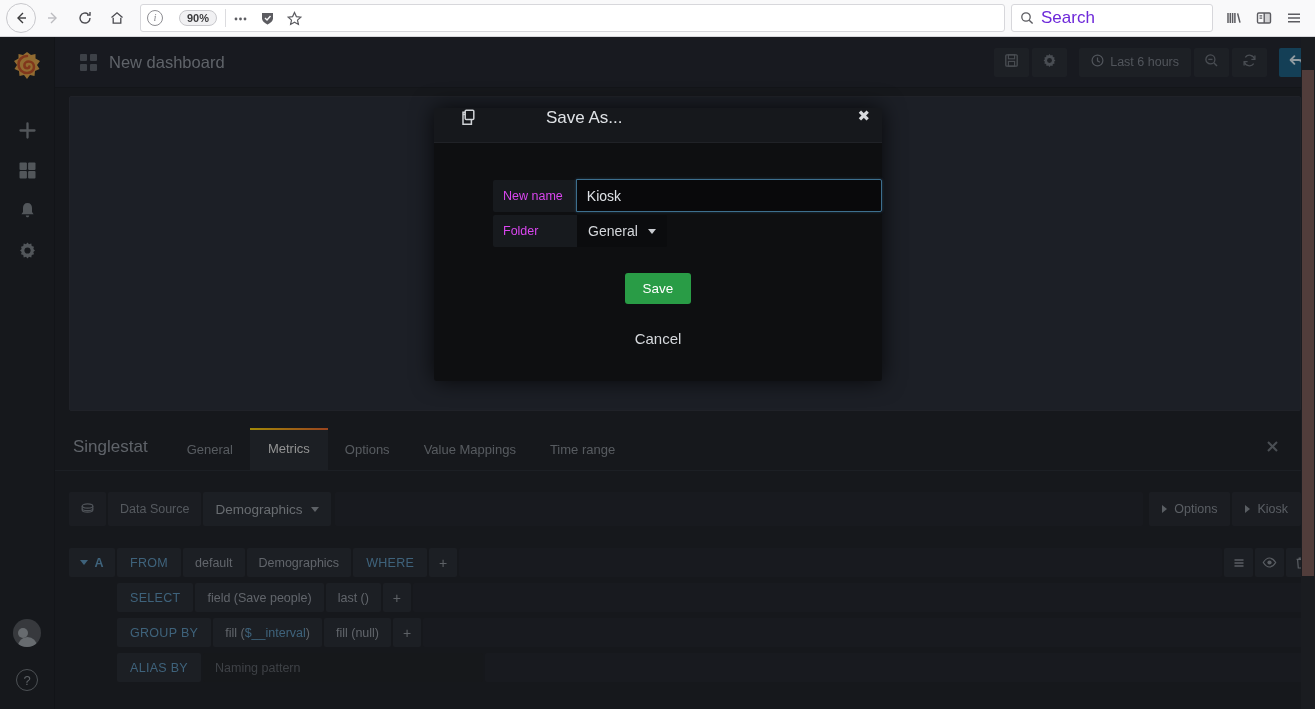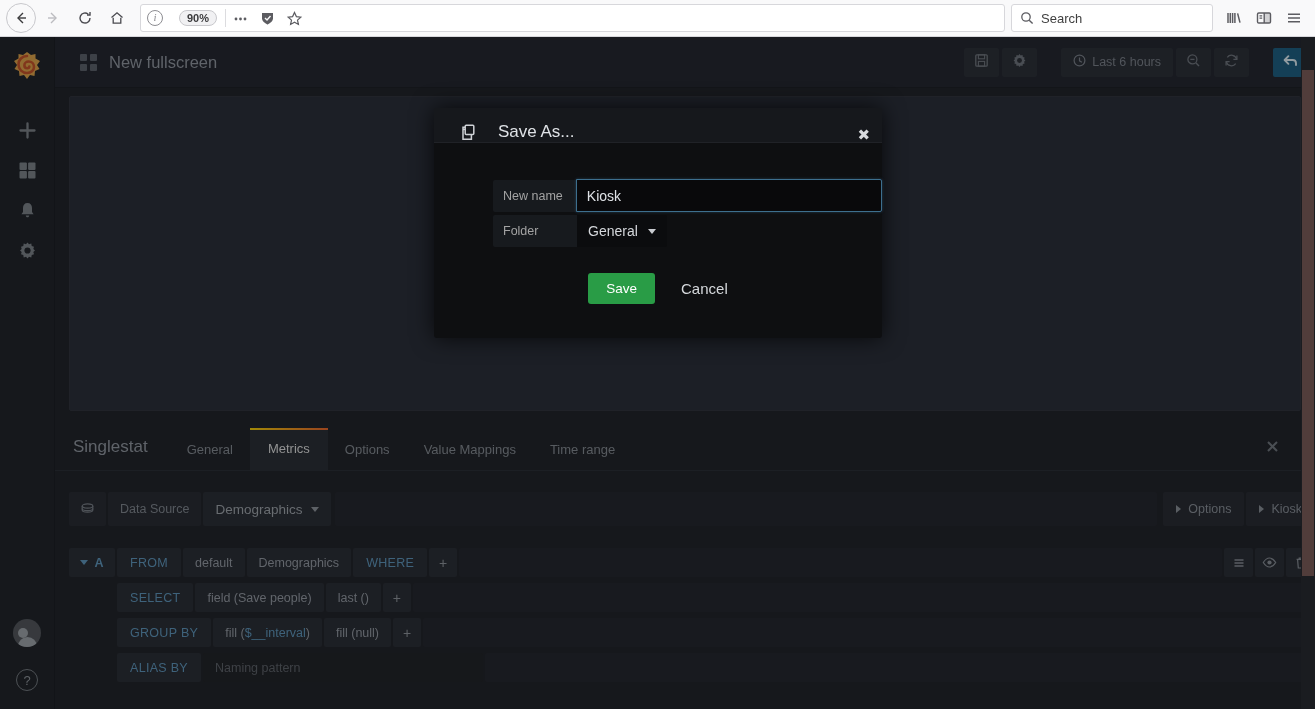--- a/index.html
+++ b/index.html
@@ -56,21 +56,21 @@
   .url-sep { width: 1px; height: 18px; background: #dcdcdf; margin-right: 6px; flex: none; }
   .url-icons { display: flex; align-items: center; gap: 10px; flex: none; padding-right: 2px; }
   .icon-btn { color: #5c5c61; display: flex; align-items: center; }
 
   .searchbar {
     width: 202px; height: 28px; background: #fff;
     border: 1px solid #d7d7db; border-radius: 3px;
     display: flex; align-items: center; padding: 0 8px; margin-left: 6px;
     flex: none;
   }
-  .searchbar .ph { font-size: 13px; color: #404040; margin-left: 7px; }
+  .searchbar .ph { font-size: 17px; color: #6d28d9; margin-left: 7px; }
   .right-icons { display: flex; align-items: center; gap: 12px; padding: 0 12px 0 4px; flex: none; }
 
   
   .sidebar {
     position: absolute; left: 0; top: 37px; width: 55px; height: 672px;
     background: #21252b; border-right: 1px solid #1b1f24;
     display: flex; flex-direction: column; align-items: center;
   }
   .logo { margin-top: 13px; width: 34px; height: 34px; display:block; }
   .side-icon {
@@ -96,21 +96,21 @@
 
   .dash-nav {
     position: absolute; left: 0; top: 0; width: 1260px; height: 51px;
     background: #242730; border-bottom: 1px solid #1d2026;
     display: flex; align-items: center;
   }
   .dash-title-wrap { display: flex; align-items: center; padding-left: 25px; }
   .dash-grid-icon { width: 17px; height: 17px; display: grid; grid-template-columns: 7px 7px; grid-template-rows: 7px 7px; gap: 3px; }
   .dash-grid-icon i { background: #5b616b; display: block; border-radius: 1px; }
   .dash-title { font-size: 16.5px; color: #8e949d; margin-left: 12px; }
-  .dash-actions { margin-left: auto; display: flex; align-items: center; padding-right: 7px; gap: 12px; }
+  .dash-actions { margin-left: auto; display: flex; align-items: center; padding-right: 1px; gap: 0; }
   .nav-group { display: flex; align-items: center; gap: 3px; margin-left: 12px; }
   .tb-btn {
     height: 29px; min-width: 35px; background: #2c3038; border-radius: 2px;
     display: flex; align-items: center; justify-content: center;
     color: #6e747c; font-size: 12.5px; padding: 0 9px;
   }
   .tb-btn.time { padding: 0 12px; gap: 6px; color: #797f88; }
   .tb-btn.primary { background: #1f5f80; color: #d8e7ef; }
 
   .panel-preview {
@@ -140,20 +140,21 @@
   .etab.active::before {
     content: ""; position: absolute; left: -1px; right: -1px; top: -2px; height: 2px;
     background: linear-gradient(90deg,#f2cc0c 0%,#e5662e 100%);
   }
   .editor-close {
     position: absolute; right: 36px; top: 14px; color: #6f757d; font-size: 15px;
   }
 
   .ds-row {
     display: flex; align-items: center; height: 34px; margin: 21px 0 0 14px;
+    padding-right: 14px;
   }
   .gf-label {
     background: #292c34; color: #7f858d; font-size: 12.5px;
     height: 34px; display: flex; align-items: center; padding: 0 12px;
     border-radius: 2px; margin-right: 2px;
   }
   .gf-label.icon-only { padding: 0 11px; color: #767c84; }
   .gf-select {
     background: #2b2f36; color: #9ba1a8; font-size: 13.5px;
     height: 34px; display: flex; align-items: center; gap: 8px;
@@ -219,47 +220,48 @@
   }
 
   
   .overlay { position: absolute; left: 0; top: 37px; width: 1315px; height: 672px; background: rgba(0,0,0,0.33); }
   .modal {
     position: absolute; left: 434px; top: 108px; width: 448px;
     background: #0e0f11; border-radius: 3px;
     box-shadow: 0 0 22px rgba(0,0,0,0.75);
   }
   .modal-head {
-    height: 35px; display: flex; align-items: flex-end;
+    height: 35px; display: flex; align-items: flex-start;
     border-bottom: 1px solid #202227; padding: 0 12px;
     background: #16181c;
+    gap: 48px;
   }
   .modal-head .mic { color: #cfd2d6; display: flex; align-items: center; margin-left: 14px; }
   .modal-title { font-size: 17px; color: #dfe2e6; margin-left: 19px; }
   .modal-x { margin-left: auto; color: #d8dade; font-size: 15px; line-height: 1; }
   .modal-body { padding: 36px 0 34px 0; }
   .form-row { display: flex; align-items: center; margin-left: 59px; margin-bottom: 3px; }
   .form-label {
-    background: #171a1e; color: #a3a3a3; font-size: 12.5px;
+    background: #171a1e; color: #d946ef; font-size: 12.5px;
     width: 84px; height: 32px; display: flex; align-items: center; padding-left: 10px;
     border-radius: 2px 0 0 2px;
   }
   .form-input {
     width: 311px; height: 33px; background: #09090b;
     border: 1px solid #3d6f8e; border-radius: 0 2px 2px 0;
     color: #dfe2e6; font-size: 14px; display: flex; align-items: center; padding-left: 10px;
     box-shadow: 0 0 3px rgba(80,150,200,0.35);
   }
   .form-select {
     height: 32px; background: #0b0c0e; border-radius: 0 2px 2px 0;
     color: #d5d8dc; font-size: 14px; display: flex; align-items: center; gap: 10px;
     padding: 0 11px;
   }
   .form-select .caret { border-top-color: #c9ccd1; }
-  .modal-actions { display: flex; align-items: center; justify-content: center; gap: 26px; margin-top: 26px; }
+  .modal-actions { display: flex; align-items: center; justify-content: center; gap: 26px; margin-top: 26px; flex-direction: column; }
   .btn-save {
     background: #299c46; color: #fff; font-size: 13.5px;
     padding: 8px 18px; border-radius: 3px;
   }
   .btn-cancel { color: #d5d8dc; font-size: 15px; }
 </style>
 </head>
 <body>
 
 <div class="app">
@@ -404,21 +406,21 @@
   <div class="main">
 
     <div class="dash-nav">
       <div class="dash-title-wrap">
         <span class="dash-grid-icon">
             <i></i>
             <i></i>
             <i></i>
             <i></i>
           </span>
-        <span class="dash-title">New fullscreen</span>
+        <span class="dash-title">New dashboard</span>
       </div>
 
       <div class="dash-actions">
         <div class="nav-group">
           <div class="tb-btn">
             <span>
               <svg width="15" height="15" viewBox="0 0 15 15">
                   <rect x="1.8" y="1.8" width="11.4" height="11.4" rx="1" fill="none" stroke="currentColor" stroke-width="1.3"></rect>
                   <rect x="4.4" y="1.8" width="6.2" height="4" fill="none" stroke="currentColor" stroke-width="1.1"></rect>
                   <rect x="4.4" y="8.4" width="6.2" height="4.8" fill="none" stroke="currentColor" stroke-width="1.1"></rect>

